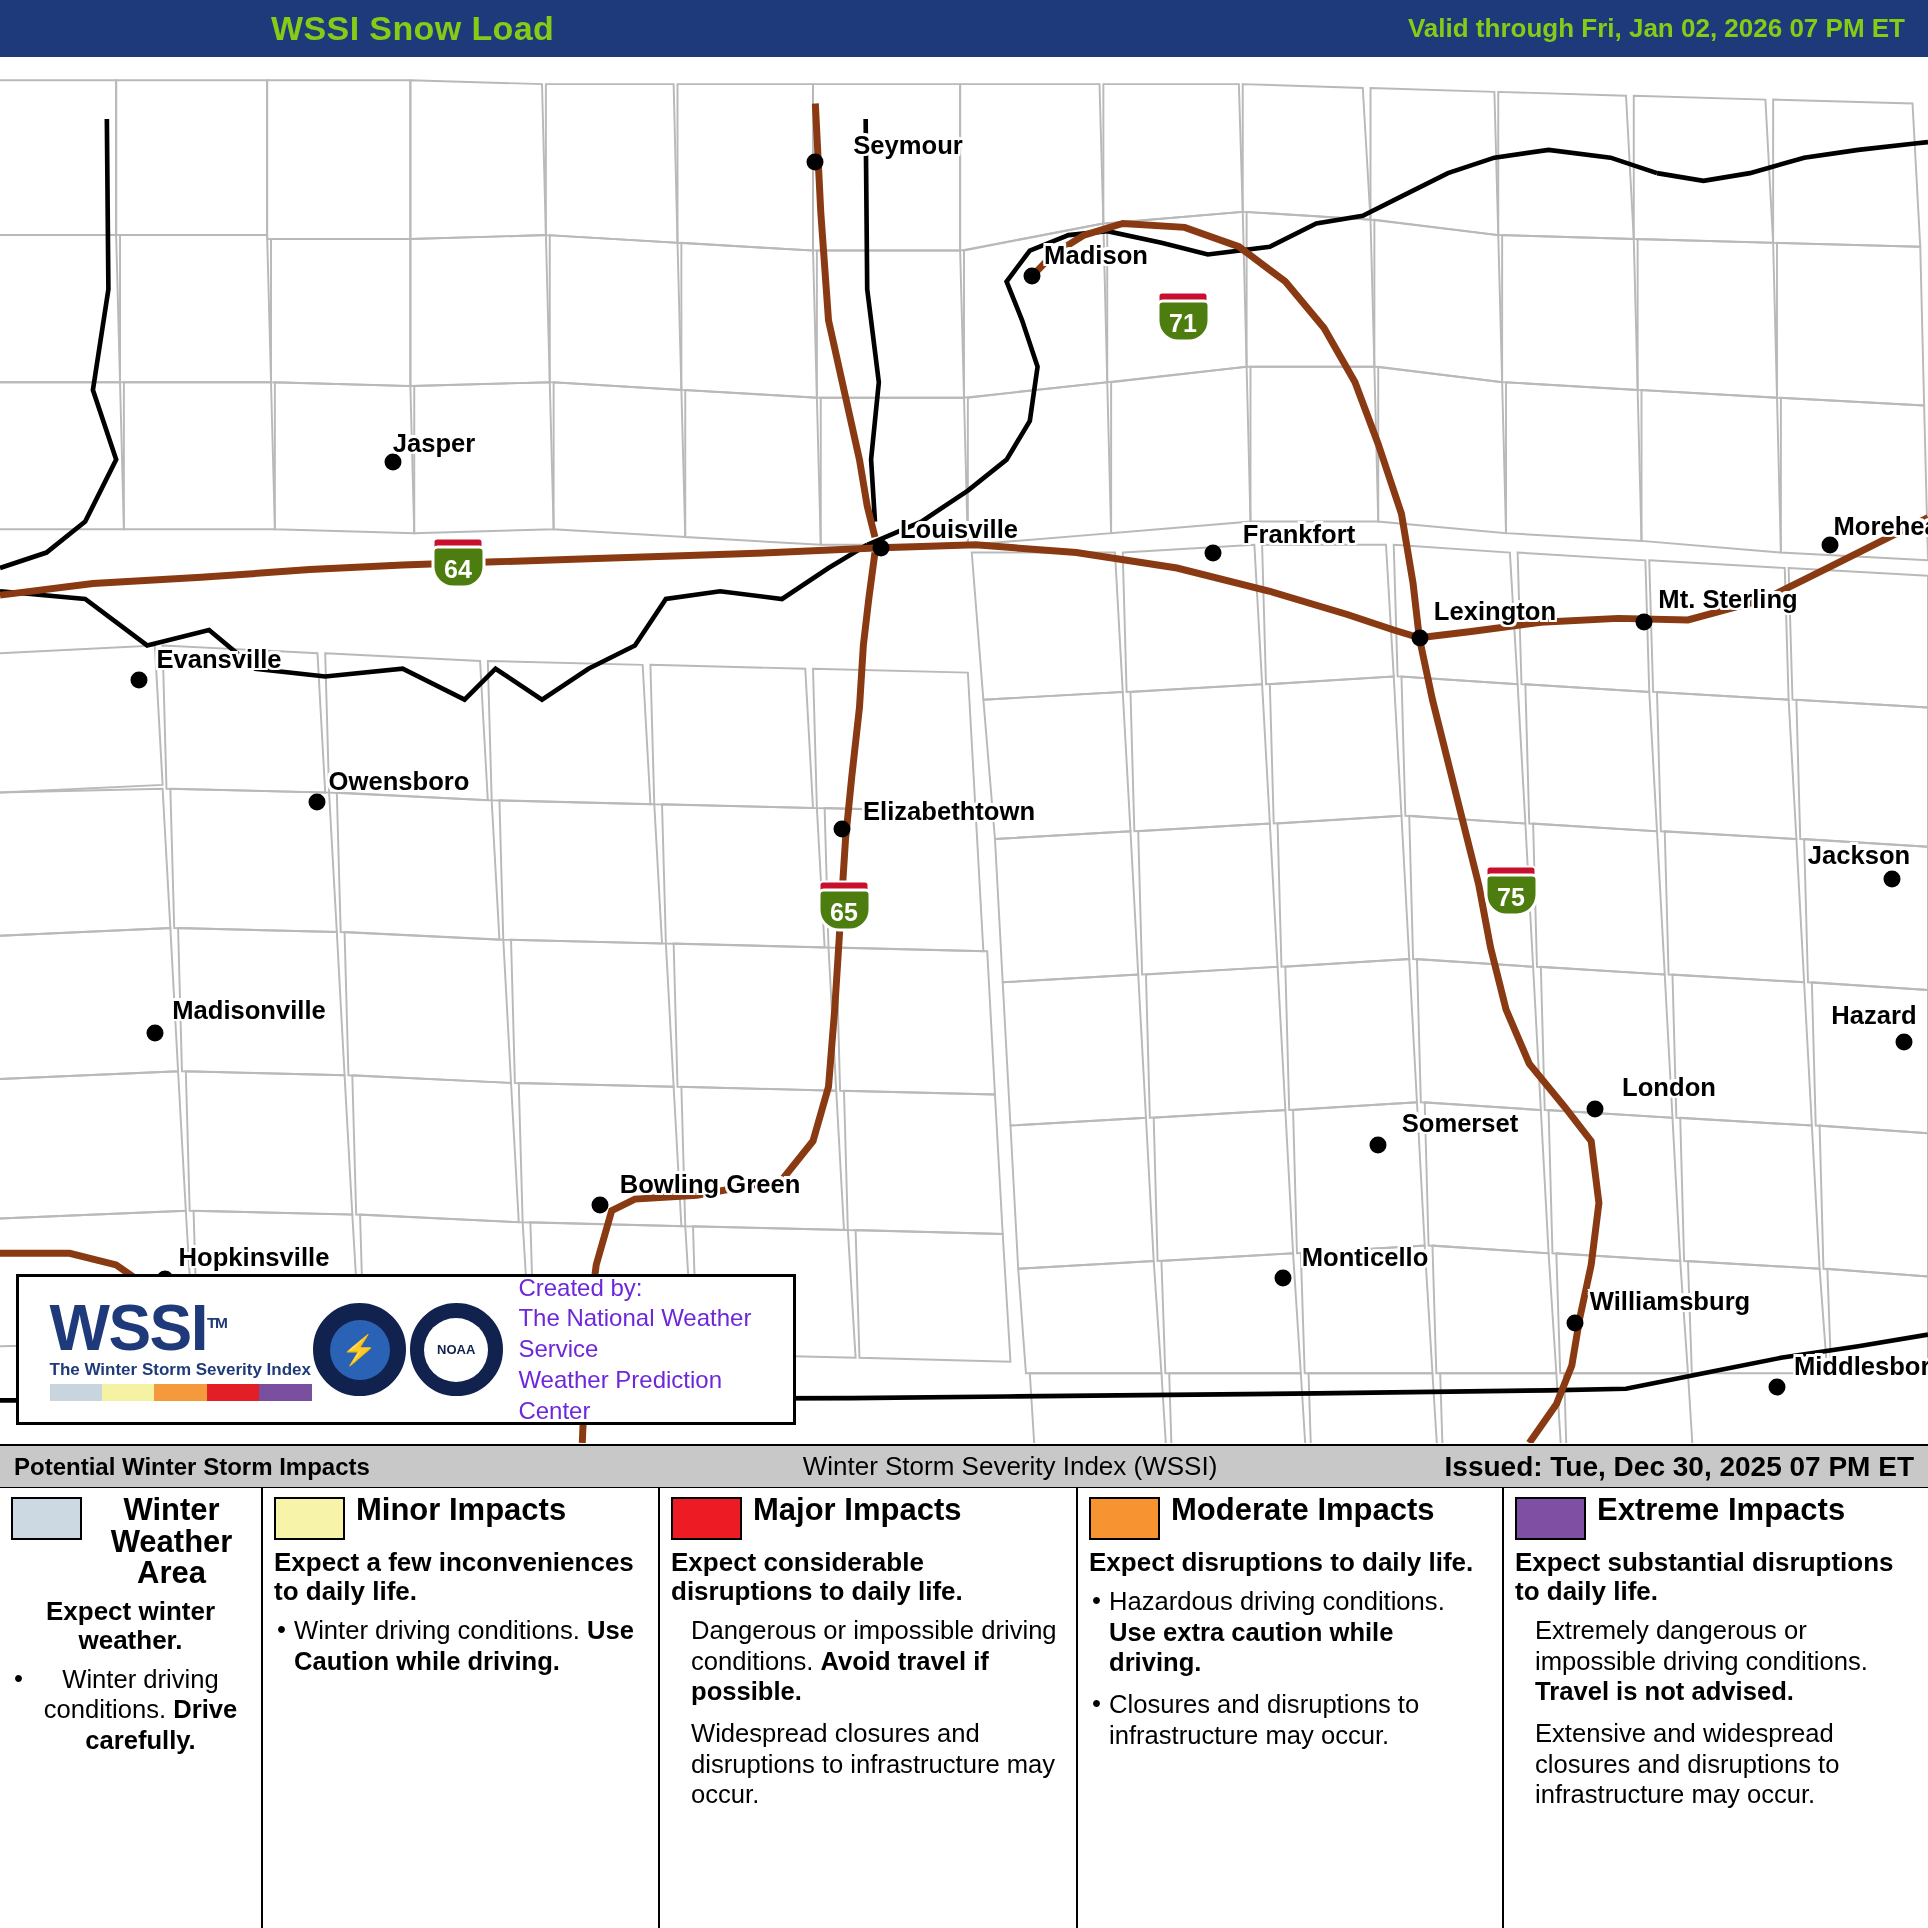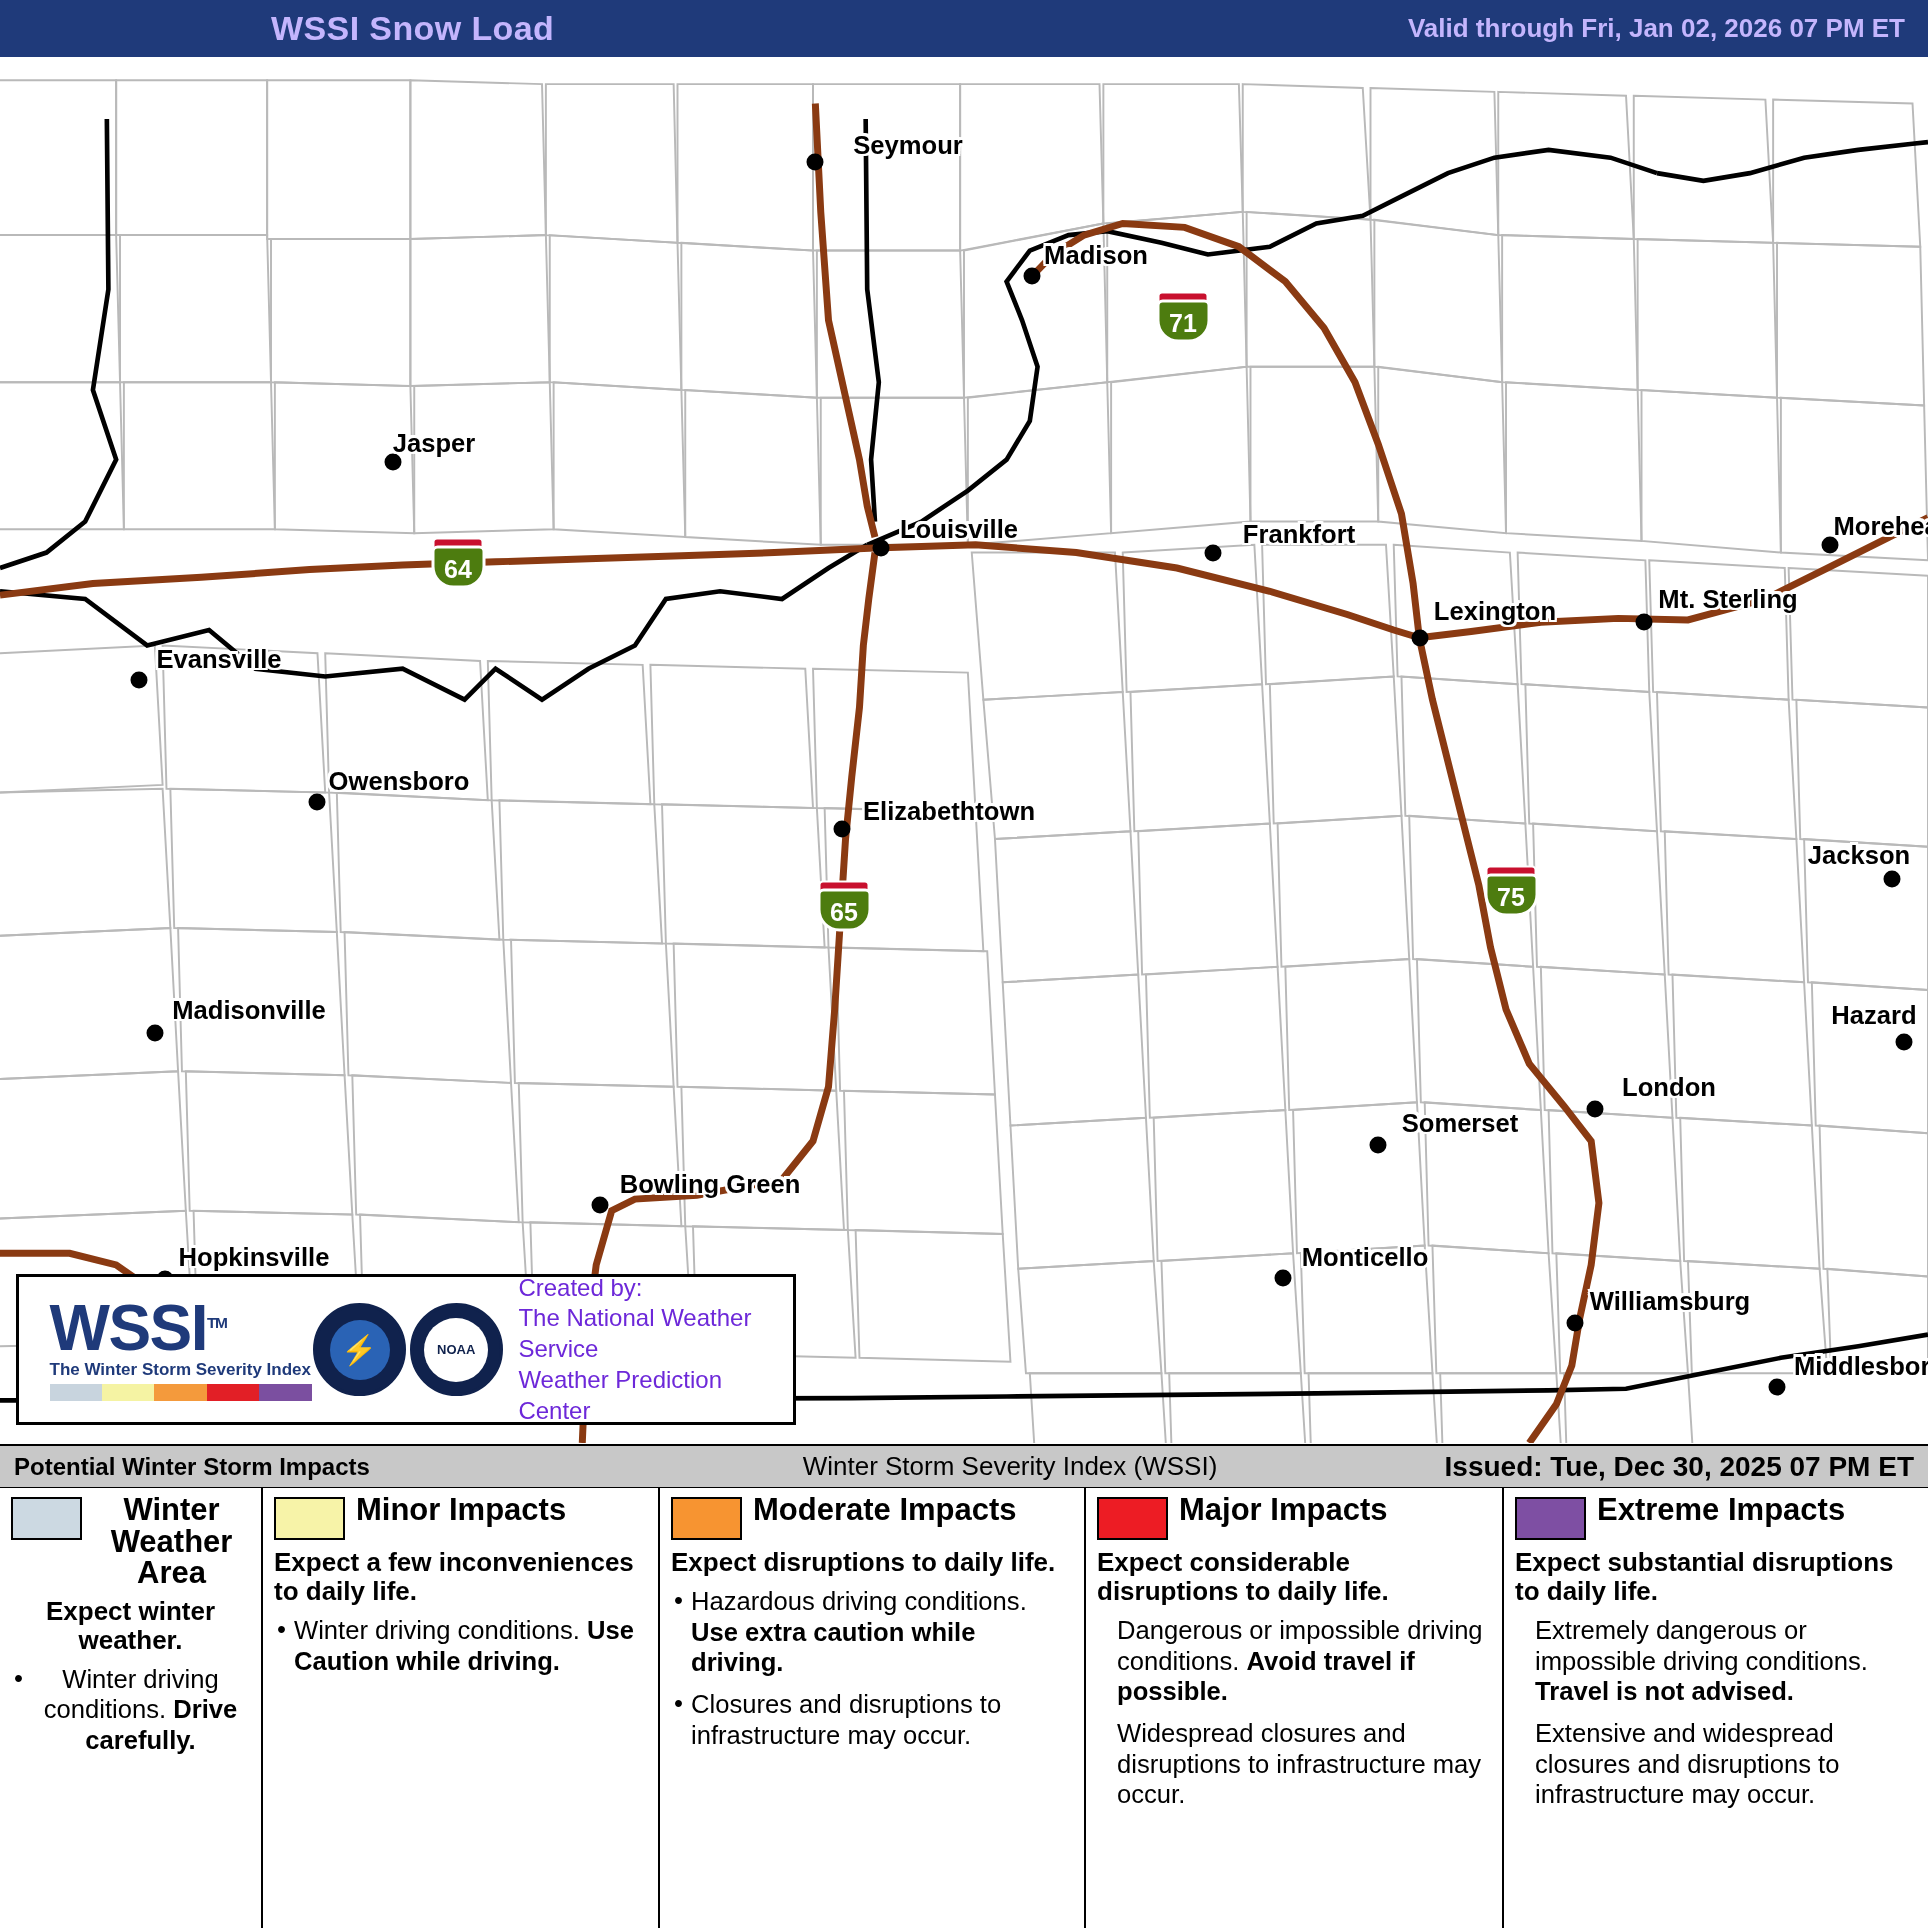--- a/index.html
+++ b/index.html
@@ -15,21 +15,21 @@
     position: relative;
   }
 
   
   #header {
     position: absolute;
     left: 0; top: 0;
     width: 1928px;
     height: 57px;
     background: #1f3a7a;
-    color: #c4b5fd;
+    color: #84cc16;
     display: flex;
     align-items: center;
     justify-content: space-between;
     box-sizing: border-box;
     padding: 0 23px;
   }
   #header .title {
     font-size: 34px;
     font-weight: bold;
     letter-spacing: 0.4px;
@@ -570,42 +570,42 @@
     <div class="legend-col c1">
       <div class="legend-head">
         <div class="swatch" style="background: rgb(247, 243, 168);"></div>
         <div class="legend-title">Minor Impacts</div>
       </div>
       <div class="legend-lead">Expect a few inconveniences to daily life.</div>
       <ul class="legend-bullets">
         <li class="bulleted"><span>Winter driving conditions. </span><b>Use Caution while driving.</b></li>
       </ul>
     </div>
+    <div class="legend-col c3">
+      <div class="legend-head">
+        <div class="swatch" style="background: rgb(237, 28, 36);"></div>
+        <div class="legend-title">Major Impacts</div>
+      </div>
+      <div class="legend-lead">Expect considerable disruptions to daily life.</div>
+      <ul class="legend-bullets">
+        <li><span>Dangerous or impossible driving conditions. </span><b>Avoid travel if possible.</b></li>
+        <li><span>Widespread closures and disruptions to infrastructure may occur.</span></li>
+      </ul>
+    </div>
     <div class="legend-col c2">
       <div class="legend-head">
         <div class="swatch" style="background: rgb(247, 148, 49);"></div>
         <div class="legend-title">Moderate Impacts</div>
       </div>
       <div class="legend-lead">Expect disruptions to daily life.</div>
       <ul class="legend-bullets">
         <li class="bulleted"><span>Hazardous driving conditions. </span><b>Use extra caution while driving.</b></li>
         <li class="bulleted"><span>Closures and disruptions to infrastructure may occur.</span></li>
       </ul>
     </div>
-    <div class="legend-col c3">
-      <div class="legend-head">
-        <div class="swatch" style="background: rgb(237, 28, 36);"></div>
-        <div class="legend-title">Major Impacts</div>
-      </div>
-      <div class="legend-lead">Expect considerable disruptions to daily life.</div>
-      <ul class="legend-bullets">
-        <li><span>Dangerous or impossible driving conditions. </span><b>Avoid travel if possible.</b></li>
-        <li><span>Widespread closures and disruptions to infrastructure may occur.</span></li>
-      </ul>
-    </div>
     <div class="legend-col c4">
       <div class="legend-head">
         <div class="swatch" style="background: rgb(126, 79, 163);"></div>
         <div class="legend-title">Extreme Impacts</div>
       </div>
       <div class="legend-lead">Expect substantial disruptions to daily life.</div>
       <ul class="legend-bullets">
         <li><span>Extremely dangerous or impossible driving conditions. </span><b>Travel is not advised.</b></li>
         <li><span>Extensive and widespread closures and disruptions to infrastructure may occur.</span></li>
       </ul>

